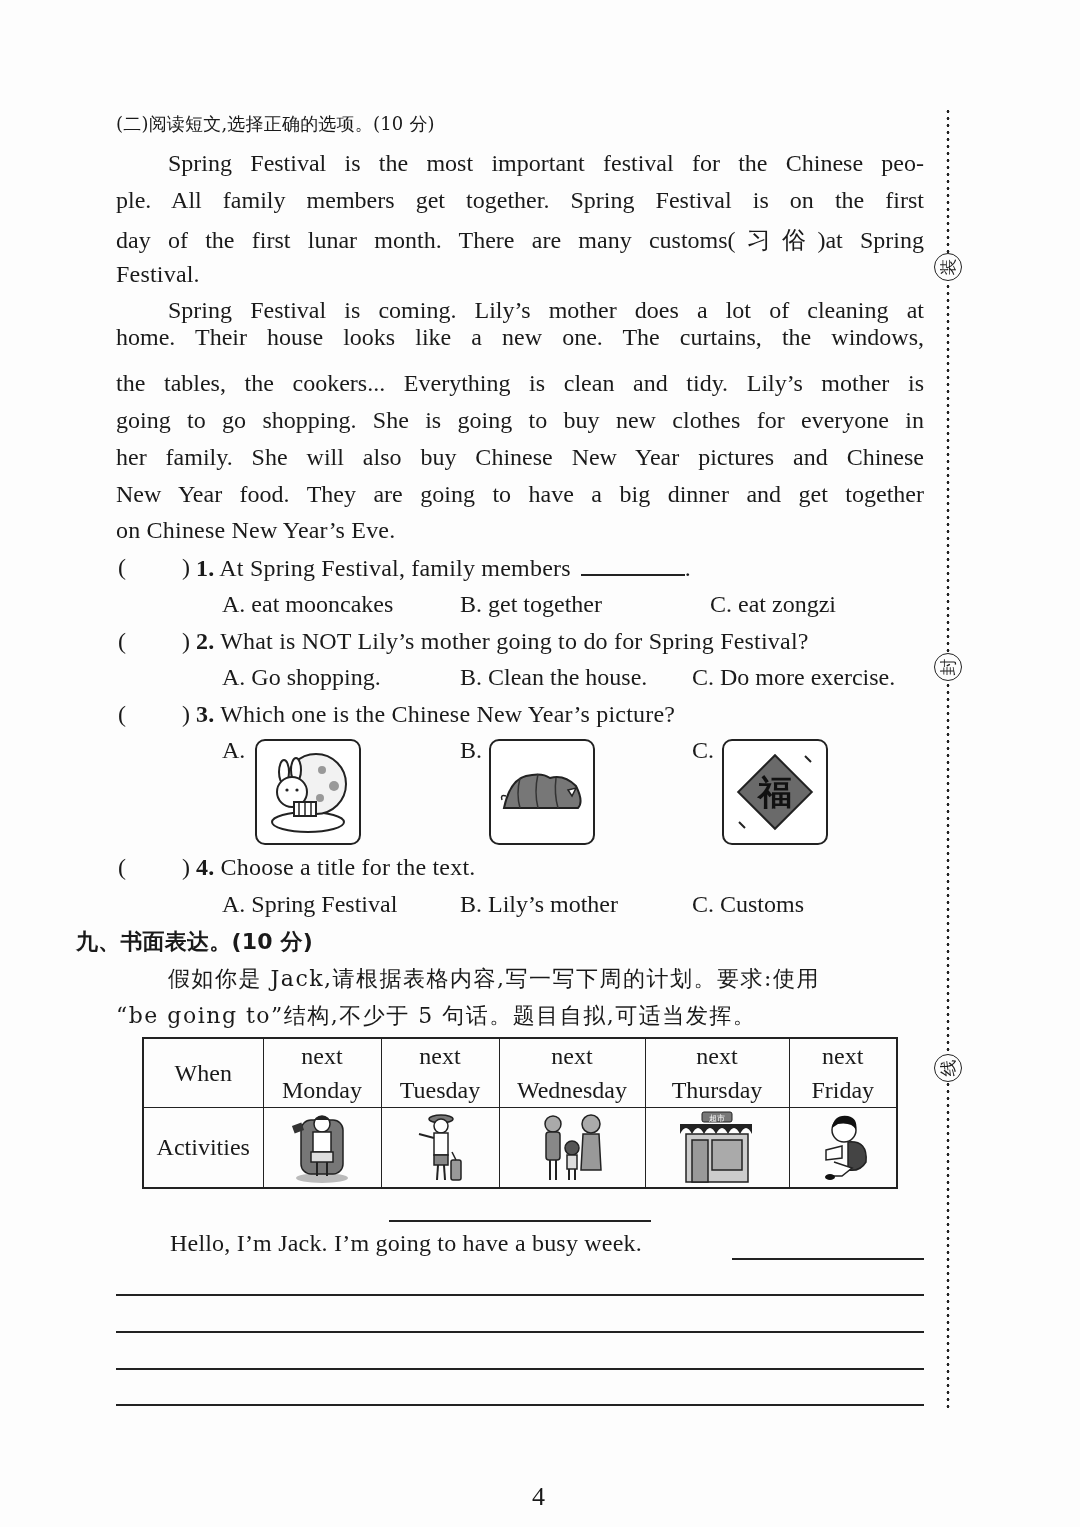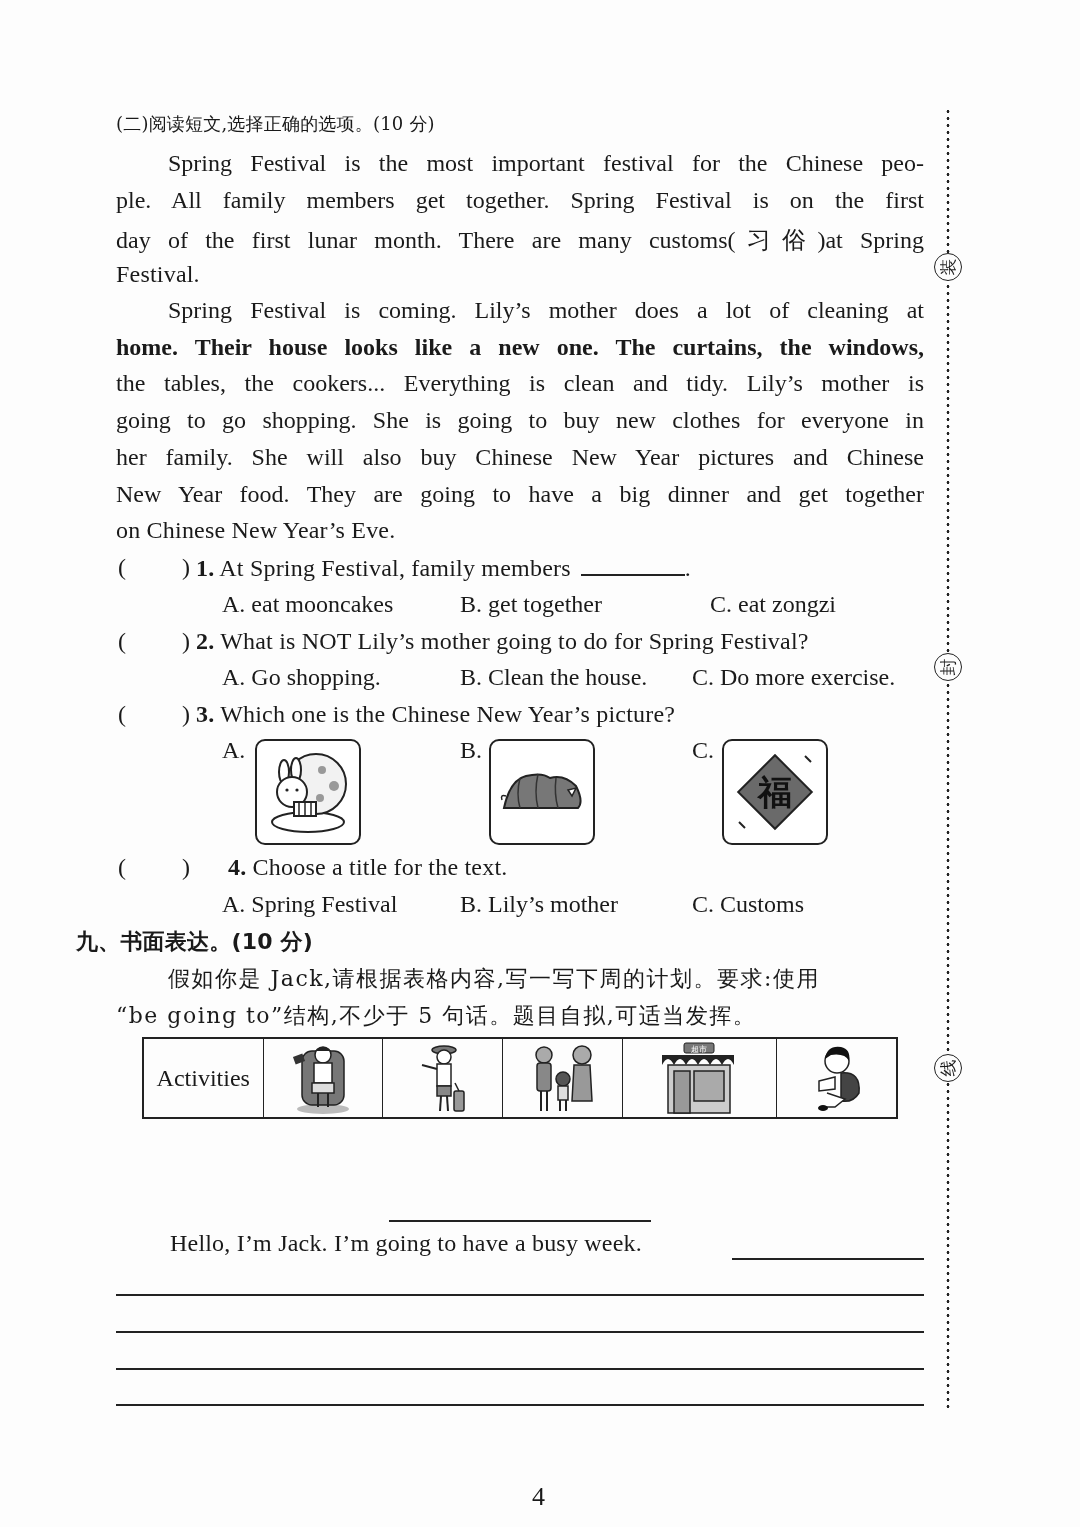--- a/index.html
+++ b/index.html
@@ -42,21 +42,21 @@
 
 <div class="line cn" style="left:116px; top:112px; font-size:18px;">(二)阅读短文,选择正确的选项。(10 分)</div>
 
 <div>
   <div class="just" style="left:168px; width:756px; top:150px;">Spring Festival is the most important festival for the Chinese peo-</div>
   <div class="just" style="top:187px;">ple. All family members get together. Spring Festival is on the first</div>
   <div class="just" style="top:224px;">day of the first lunar month. There are many customs(习俗)at Spring</div>
   <div class="line" style="left:116px; top:261px;">Festival.</div>
 
   <div class="just" style="left:168px; width:756px; top:297px;">Spring Festival is coming. Lily’s mother does a lot of cleaning at</div>
-  <div class="just" style="top:334px;font-weight:bold;">home. Their house looks like a new one. The curtains, the windows,</div>
+  <div class="just" style="top:324px;">home. Their house looks like a new one. The curtains, the windows,</div>
   <div class="just" style="top:370px;">the tables, the cookers... Everything is clean and tidy. Lily’s mother is</div>
   <div class="just" style="top:407px;">going to go shopping. She is going to buy new clothes for everyone in</div>
   <div class="just" style="top:444px;">her family. She will also buy Chinese New Year pictures and Chinese</div>
   <div class="just" style="top:481px;">New Year food. They are going to have a big dinner and get together</div>
   <div class="line" style="left:116px; top:517px;">on Chinese New Year’s Eve.</div>
 </div>
 
 <div>
   <span class="paren" style="left:118px; top:554px;">(</span>
   <span class="abs" style="left:134px; top:556px; width:46px; height:28px;"></span>
@@ -130,35 +130,43 @@
       <line x1="76" y1="10" x2="82" y2="16" stroke="#222" stroke-width="2"></line>
       <line x1="10" y1="76" x2="16" y2="82" stroke="#222" stroke-width="2"></line>
     </svg>
   </div>
 </div>
 
 <div>
   <span class="paren" style="left:118px; top:854px;">(</span>
   <span class="abs" style="left:134px; top:856px; width:46px; height:28px;"></span>
   <span class="paren" style="left:182px; top:854px;">)</span>
-  <div class="line" style="left:196px; top:854px;margin-left:32px;">
+  <div class="line" style="left:196px; top:854px;">
     <span class="qnum">4.</span>
     <span>Choose a title for the text.</span>
   </div>
   <div class="opt" style="left:222px; top:891px;text-align:right;">A. Spring Festival</div>
   <div class="opt" style="left:460px; top:891px;text-align:center;">B. Lily’s mother</div>
   <div class="opt" style="left:692px; top:891px;">C. Customs</div>
 </div>
 
 <div class="line cnb" style="left:76px; top:927px; font-size:22px;">九、书面表达。(10 分)</div>
 <div class="line cn" style="left:168px; top:964px; font-size:22px; letter-spacing:1.5px;">假如你是 Jack,请根据表格内容,写一写下周的计划。要求:使用</div>
 <div class="line cn" style="left:116px; top:1001px; font-size:22px; letter-spacing:1.5px;">“be going to”结构,不少于 5 句话。题目自拟,可适当发挥。</div>
 
 <table class="plan">
   <tbody>
+      <tr class="head">
+    <td class="rowhead">When</td>
+    <td style="width:118px"><span class="small-next">next</span><span>Monday</span></td>
+    <td style="width:118px"><span class="small-next">next</span><span>Tuesday</span></td>
+    <td style="width:146px"><span class="small-next">next</span><span>Wednesday</span></td>
+    <td style="width:144px"><span class="small-next">next</span><span>Thursday</span></td>
+    <td><span class="small-next">next</span><span>Friday</span></td>
+  </tr>
   <tr class="act">
     <td class="rowhead">Activities</td>
     <td class="act-icon">
       <svg viewBox="0 0 70 74">
         <ellipse cx="35" cy="68" rx="26" ry="5" fill="#bbb"></ellipse>
         <rect x="14" y="10" width="42" height="54" rx="10" fill="#777" stroke="#222" stroke-width="1.5"></rect>
         <circle cx="35" cy="14" r="8" fill="#fff" stroke="#222" stroke-width="1.5"></circle>
         <path d="M27 10 Q35 2 43 10" fill="#222"></path>
         <rect x="26" y="22" width="18" height="20" fill="#fff" stroke="#222" stroke-width="1.5"></rect>
         <rect x="24" y="42" width="22" height="10" fill="#ddd" stroke="#222" stroke-width="1.5"></rect>

